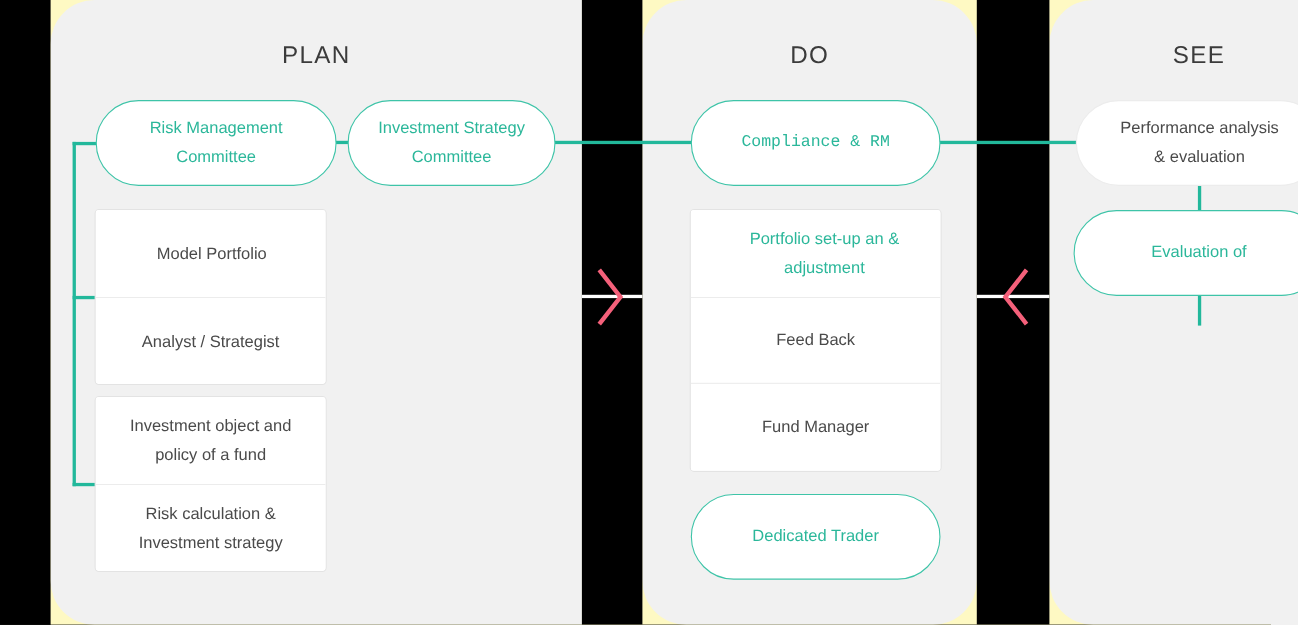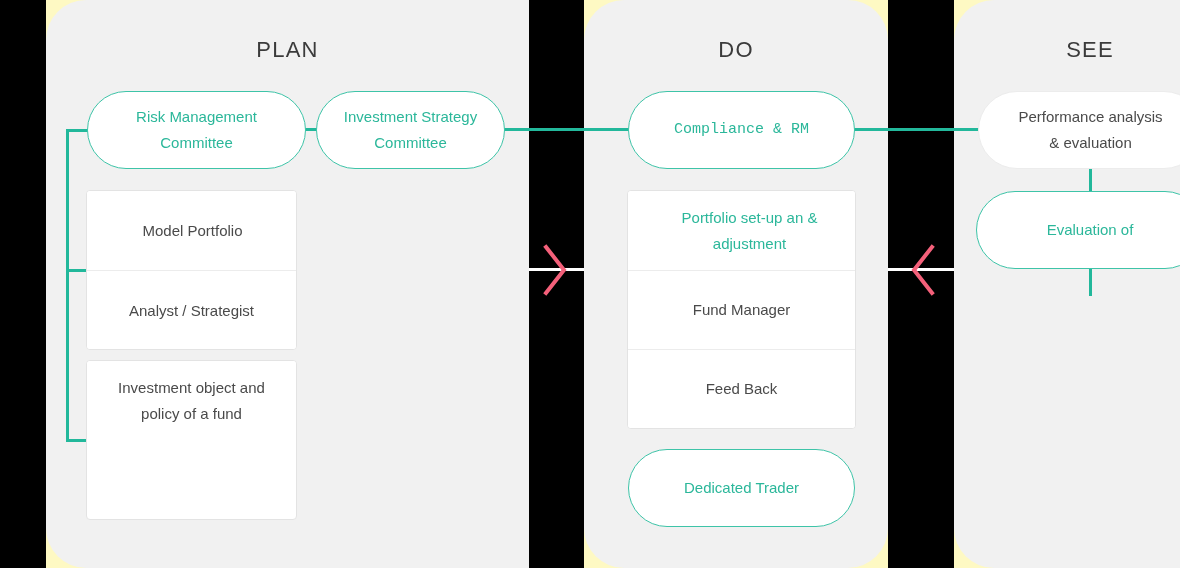--- a/index.html
+++ b/index.html
@@ -207,38 +207,44 @@
     </div>
   </div>
 
   <div class="stack" style="left:40px; top:360px; width:211px; height:160px;">
     <div class="cell" style="height:80px;">
       <span>
         <span class="txt">Investment object and</span>
         <span class="txt">policy of a fund</span>
       </span>
     </div>
+    <div class="cell" style="height:79px;">
+      <span>
+        <span class="txt">Risk calculation &amp;</span>
+        <span class="txt">Investment strategy</span>
+      </span>
+    </div>
   </div>
 
   <div class="node pill" style="left:582px; top:91px; width:227px; height:78px;font-family:Liberation Mono, monospace;">
     <span>Compliance &amp; RM</span>
   </div>
 
   <div class="stack" style="left:581px; top:190px; width:229px; height:239px;">
     <div class="cell teal" style="height:80px;">
       <span>
         <span class="txt">Portfolio set-up an</span>
         <span class="txt">&amp; adjustment</span>
       </span>
     </div>
+    <div class="cell" style="height:78px;">
+      <span>Feed Back</span>
+    </div>
     <div class="cell" style="height:79px;">
       <span>Fund Manager</span>
-    </div>
-    <div class="cell" style="height:78px;">
-      <span>Feed Back</span>
     </div>
   </div>
 
   <div class="node pill" style="left:582px; top:449px; width:227px; height:78px;">
     <span>Dedicated Trader</span>
   </div>
 
   <div class="node plain-round" style="left:932px; top:91px; width:225px; height:78px;">
     <span>
       <span class="txt">Performance analysis</span>

